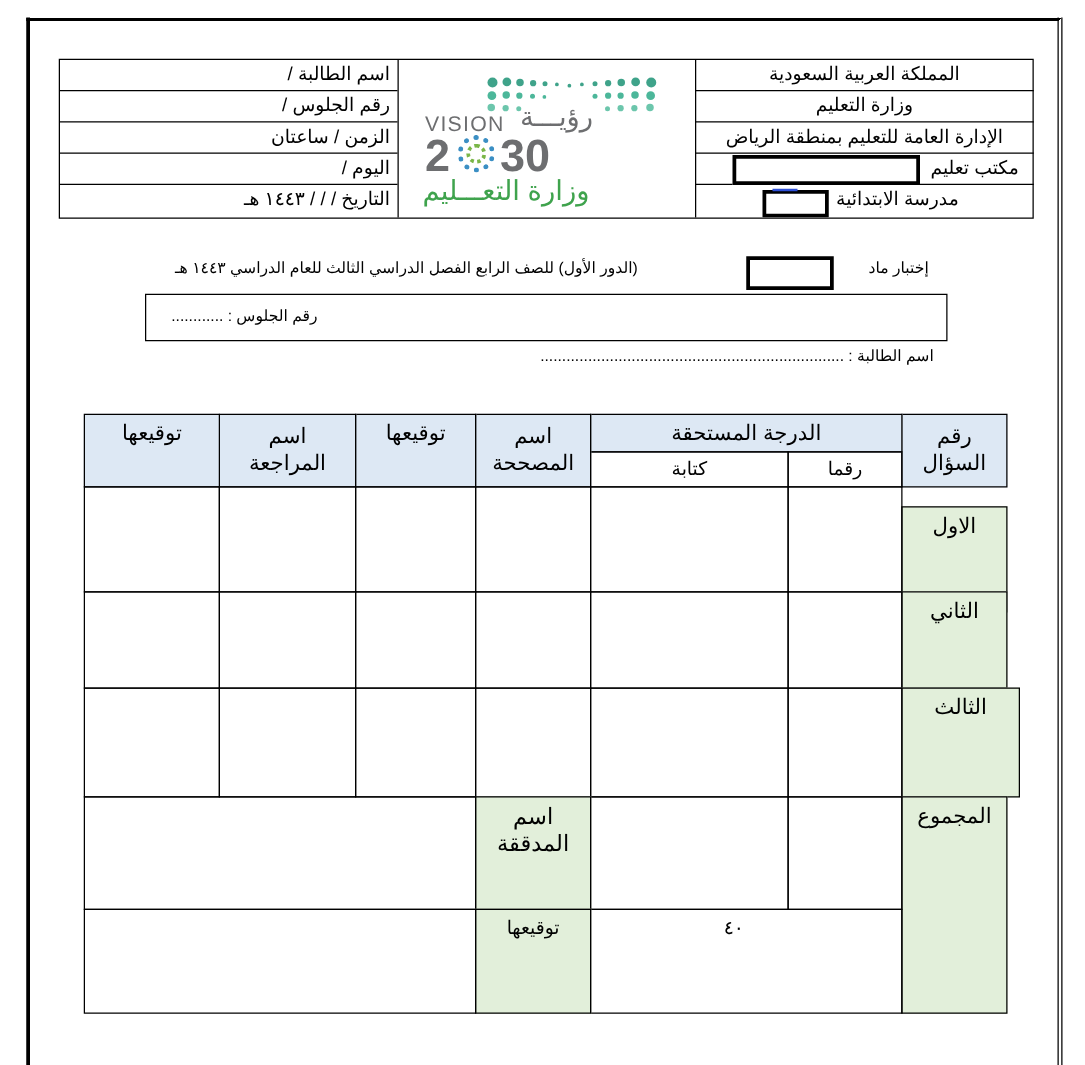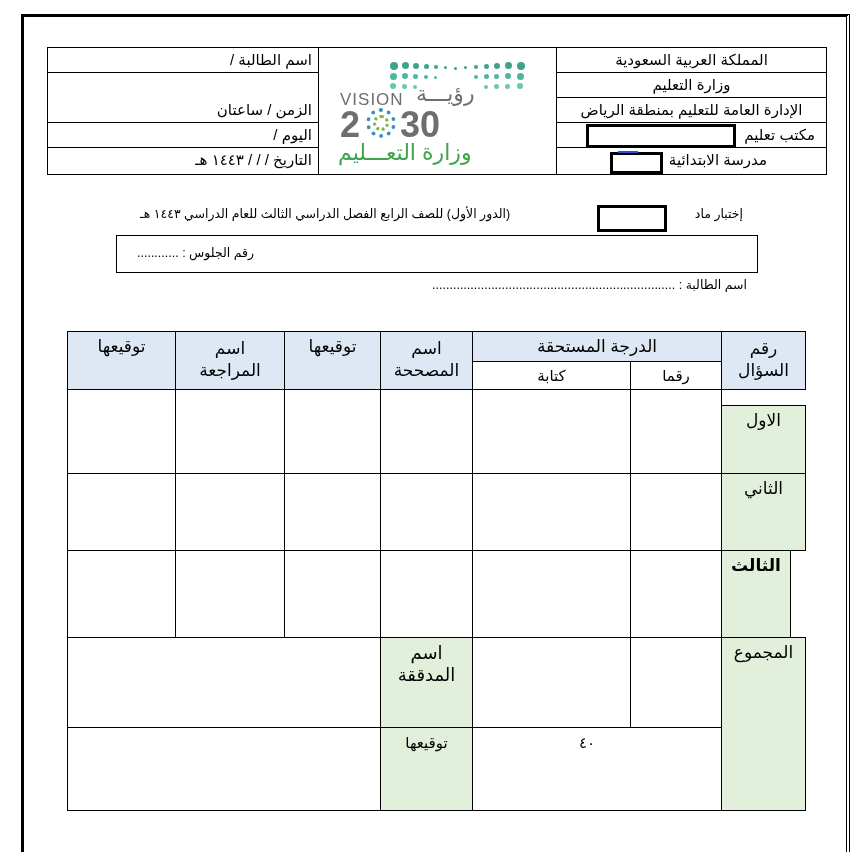--- a/index.html
+++ b/index.html
@@ -89,20 +89,21 @@
     <span class="yr" style="left:22px;">2</span>
     <div class="emblem"></div>
     <div class="emblem-in"></div>
     <span class="yr" style="left:82px;">30</span>
     <span class="moe">وزارة التعـــليم</span>
   </div>
   <div class="vline" style="left:270px;"></div>
 
   <div class="abs" style="left:0;top:0;width:270px;height:126px;">
     <div class="hcell" style="left:0;top:0;width:270px;height:25px;padding-right:6px;text-align:right;">اسم الطالبة /</div>
+    <div class="hcell" style="left:0;top:25px;width:270px;height:25px;padding-right:6px;text-align:right;">رقم الجلوس /</div>
     <div class="hcell" style="left:0;top:50px;width:270px;height:25px;padding-right:6px;text-align:right;">الزمن / ساعتان</div>
     <div class="hcell" style="left:0;top:75px;width:270px;height:25px;padding-right:6px;text-align:right;">اليوم /</div>
     <div class="hcell last" style="left:0;top:100px;width:270px;height:26px;padding-right:6px;text-align:right;">التاريخ /    /    /    ١٤٤٣ هـ</div>
   </div>
 </div>
 
 <div class="title-line">
   <span>إختبار ماد</span>
 </div>
 <div class="title-left">(الدور الأول) للصف الرابع   الفصل الدراسي الثالث للعام الدراسي ١٤٤٣ هـ</div>
@@ -145,21 +146,21 @@
   <div>
     <div class="g green" style="left:721px;top:473px;width:85px;height:78px;padding-top:4px;">الثاني</div>
     <div class="g" style="left:630px;top:473px;width:92px;height:78px;"></div>
     <div class="g" style="left:472px;top:473px;width:159px;height:78px;"></div>
     <div class="g" style="left:380px;top:473px;width:93px;height:78px;"></div>
     <div class="g" style="left:284px;top:473px;width:97px;height:78px;"></div>
     <div class="g" style="left:175px;top:473px;width:110px;height:78px;"></div>
     <div class="g" style="left:67px;top:473px;width:109px;height:78px;"></div>
   </div>
   <div>
-    <div class="g green" style="left:721px;top:550px;width:70px;height:88px;padding-top:4px;font-weight:bold;">الثالث</div>
+    <div class="g green" style="left:721px;top:550px;width:95px;height:88px;padding-top:4px;">الثالث</div>
     <div class="g" style="left:630px;top:550px;width:92px;height:88px;"></div>
     <div class="g" style="left:472px;top:550px;width:159px;height:88px;"></div>
     <div class="g" style="left:380px;top:550px;width:93px;height:88px;"></div>
     <div class="g" style="left:284px;top:550px;width:97px;height:88px;"></div>
     <div class="g" style="left:175px;top:550px;width:110px;height:88px;"></div>
     <div class="g" style="left:67px;top:550px;width:109px;height:88px;"></div>
   </div>
 
   <div class="g green" style="left:721px;top:637px;width:85px;height:174px;padding-top:4px;">المجموع</div>
   <div class="g" style="left:630px;top:637px;width:92px;height:91px;"></div>

